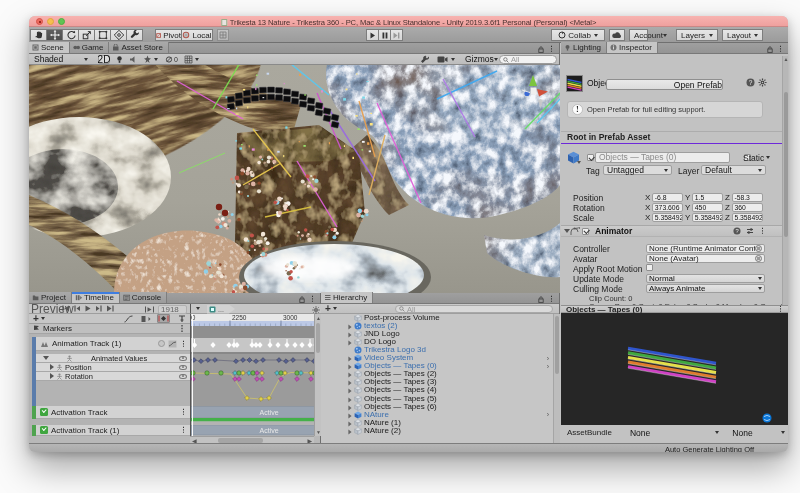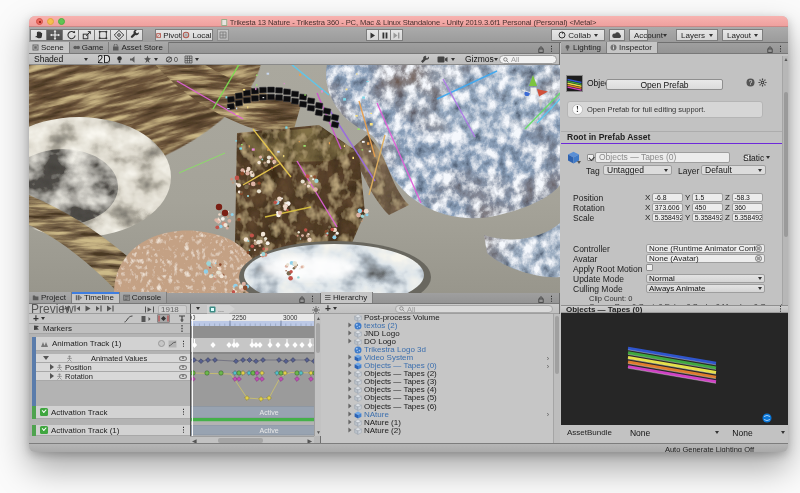--- a/index.html
+++ b/index.html
@@ -103,21 +103,21 @@
 .prop-row { position:absolute; left:0; width:100%; height:10px; display:flex; align-items:center; }
 .prop-label { position:absolute; left:12px; top:1px; font-size:8.5px; color:#222; white-space:nowrap; }
 .axis-group { position:absolute; top:0.5px; height:9px; display:flex; align-items:center; }
 .axis-letter { font-size:8px; color:#222; margin-right:2px; }
 .axis-field { background:#ececec; border:1px solid #9e9e9e; border-radius:2px; height:9px; display:flex; align-items:center; padding:0 1.5px; font-size:6.8px; color:#111; overflow:hidden; white-space:nowrap; }
 .obj-field { position:absolute; left:85px; top:0.5px; width:119px; height:9px; background:#ececec; border:1px solid #9e9e9e; border-radius:2px; display:flex; align-items:center; padding:0 2px; font-size:8px; color:#222; }
 .obj-field .picker { margin-left:auto; width:7px; height:7px; border-radius:50%; border:1px solid #777; background:radial-gradient(circle at 50% 50%, #999 0 1.5px, #ddd 1.6px); flex:0 0 auto;}
 .dd-field { position:absolute; left:85px; top:0.5px; width:119px; height:9px; background:linear-gradient(#e3e3e3,#d4d4d4); border:1px solid #9e9e9e; border-radius:2px; display:flex; align-items:center; padding:0 2px; font-size:8px; color:#111; }
 .dd-field .caret { margin-left:auto; }
 
-.h-row { position:relative; height:8.06px; line-height:8px; display:flex; align-items:flex-start; font-size:8px; color:#1a1a1a; padding-left:27px; }
+.h-row { position:relative; height:8.06px; line-height:8px; display:flex; align-items:flex-end; font-size:8px; color:#1a1a1a; padding-left:27px; }
 .h-row .fold { margin-right:2px; border-left-color:#666; transform:scale(0.8); flex:0 0 auto; }
 .h-row .fold.none { visibility:hidden; }
 .h-row.blue { color:#3c6fae; }
 .h-row .h-label { white-space:nowrap; overflow:hidden; margin-left:2px; line-height:8px;}
 .h-row .h-chevron { position:absolute; right:4px; top:0.5px; color:#555; font-size:7px; }
 .h-icon { width:8px; height:8px; flex:0 0 auto; }
 
 .trk { position:absolute; left:7px; width:154px; background:#d2d2d2; border-bottom:1px solid #a8a8a8; display:flex; align-items:center; font-size:8px; color:#222; }
 .trk .trk-icons { margin-left:auto; margin-right:3px; display:flex; align-items:center; gap:3px; }
 .eye { width:8px; height:5px; border:1px solid #777; border-radius:50% / 60%; display:inline-block; position:relative;}
@@ -1251,21 +1251,21 @@
             <circle cx="4.5" cy="4.5" r="4" fill="#555"></circle>
             <text x="2.8" y="7" font-size="6.5" fill="#eee" font-family="Liberation Sans, sans-serif">?</text>
           </svg>
         <svg class="abs" style="left:197px;top:5px;" width="9" height="9" viewBox="0 0 8 8">
             <circle cx="4" cy="4" r="1.2" fill="none" stroke="#444" stroke-width="1"></circle>
             <g stroke="#444" stroke-width="1.1">
               <path d="M4 0.4 V1.7 M4 6.3 V7.6 M0.4 4 H1.7 M6.3 4 H7.6 M1.4 1.4 L2.3 2.3 M5.7 5.7 L6.6 6.6 M6.6 1.4 L5.7 2.3 M2.3 5.7 L1.4 6.6"></path>
             </g>
           </svg>
       </div>
-      <div class="abs" style="left:45px;top:36px;width:117px;height:11px;background:linear-gradient(#e9e9e9,#dcdcdc);border:1px solid #8f8f8f;border-radius:2px;display:flex;align-items:center;justify-content:center;">
+      <div class="abs" style="left:45px;top:36px;width:117px;height:11px;background:linear-gradient(#e9e9e9,#dcdcdc);border:1px solid #8f8f8f;border-radius:2px;display:flex;align-items:center;justify-content:flex-end;">
         <span style="font-size:8.5px;color:#111;">Open Prefab</span>
       </div>
       <div class="abs" style="left:6px;top:58px;width:196px;height:17px;background:#d6d6d6;border:1px solid #b5b5b5;border-radius:3px;display:flex;align-items:center;">
         <svg style="margin-left:4px;flex:0 0 auto;" width="11" height="11" viewBox="0 0 11 11">
             <circle cx="5.5" cy="5.5" r="5" fill="#fdfdfd" stroke="#999" stroke-width="0.5"></circle>
             <text x="4.1" y="8.3" font-size="8.5" font-weight="bold" fill="#222" font-family="Liberation Serif, serif">!</text>
           </svg>
         <span style="margin-left:4px;font-size:7.5px;color:#333;">Open Prefab for full editing support.</span>
       </div>
       <div class="abs" style="left:0;top:88px;width:100%;height:13px;border-top:1px solid #adadad;border-bottom:1px solid #6d28d9;display:flex;align-items:flex-start;">
@@ -1338,20 +1338,41 @@
             <span class="axis-group" style="left:124px;width:39px;">
               <span class="axis-letter">Y</span>
               <span class="axis-field" style="width:31px;">5.358492</span>
             </span>
             <span class="axis-group" style="left:164px;width:39px;">
               <span class="axis-letter">Z</span>
               <span class="axis-field" style="width:31px;">5.358492</span>
             </span>
           </div>
         </div>
+      <div class="abs comp-header" style="top:182px;">
+        <span class="fold"></span>
+        <svg width="10" height="9" viewBox="0 0 10 9" style="margin-left:1px;">
+            <path d="M1 8 V5 a3.5 3.5 0 0 1 7 0 M4.5 1.5 L8.5 1 M8 0 a1 1 0 1 1 1 2" fill="none" stroke="#555" stroke-width="0.9"></path>
+            <circle cx="4.5" cy="1.5" r="1" fill="#555"></circle>
+          </svg>
+        <span class="cb checked" style="margin-left:2px;"></span>
+        <span class="comp-title">Animator</span>
+        <span class="hdr-icons">
+            <svg width="8" height="8" viewBox="0 0 9 9">
+              <circle cx="4.5" cy="4.5" r="4" fill="#555"></circle>
+              <text x="2.8" y="7" font-size="6.5" fill="#eee" font-family="Liberation Sans, sans-serif">?</text>
+            </svg>
+            <svg width="8" height="8" viewBox="0 0 8 8">
+              <path d="M1 2.5 h6 M1 5.5 h6" stroke="#444" stroke-width="1"></path>
+              <circle cx="5.2" cy="2.5" r="1.2" fill="#444"></circle>
+              <circle cx="2.8" cy="5.5" r="1.2" fill="#444"></circle>
+            </svg>
+            <span class="menu3" style="font-size:7px;">⋮</span>
+          </span>
+      </div>
       <div id="animator-rows" class="abs" style="left:0;top:200px;width:100%;">
           <div class="prop-row" style="top: 0px;">
             <span class="prop-label">Controller</span>
             <span class="obj-field">
               <span style="overflow:hidden;white-space:nowrap;">None (Runtime Animator Controller)</span>
               <span class="picker"></span>
             </span>
           </div>
           <div class="prop-row" style="top: 10px;">
             <span class="prop-label">Avatar</span>

